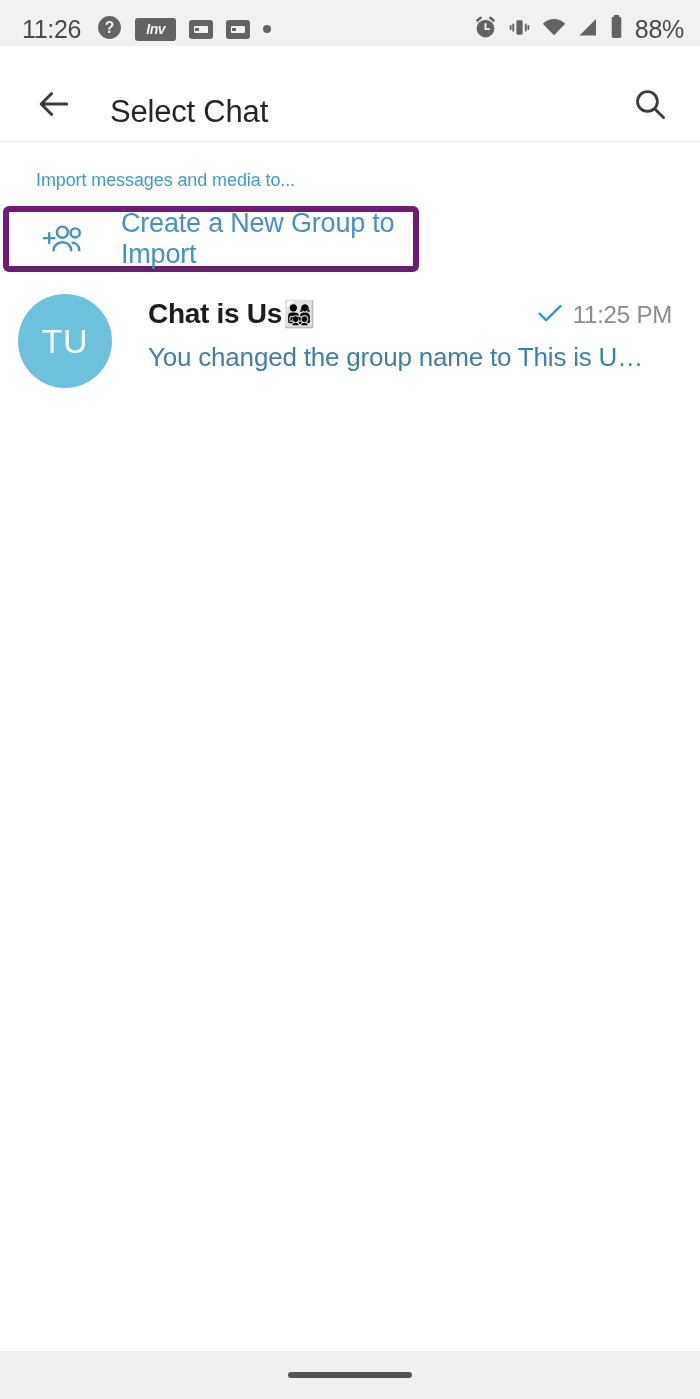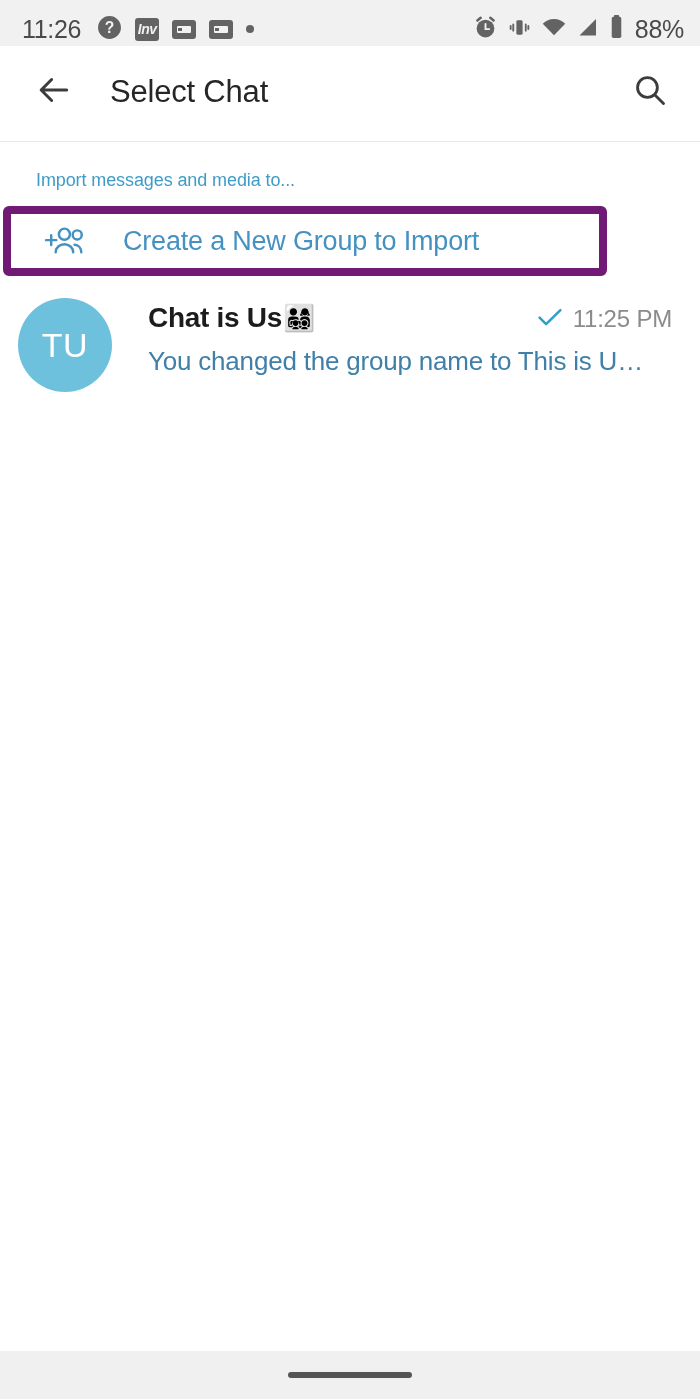--- a/index.html
+++ b/index.html
@@ -48,21 +48,21 @@
     gap: 9px;
   }
   .battery-pct {
     font-size: 25px;
     color: #4a4a4a;
     letter-spacing: -0.3px;
     margin-left: 2px;
   }
   .sicon { display: block; }
   .inv-badge {
-    width: 24px; height: 23px;
+    width: 41px; height: 23px;
     background: #636363;
     border-radius: 3px;
     color: #f1f1f1;
     font-size: 14px;
     font-weight: bold;
     display: flex;
     align-items: center;
     justify-content: center;
     font-style: italic;
     letter-spacing: -0.5px;
@@ -92,22 +92,22 @@
     width: 8px; height: 8px;
     border-radius: 50%;
     background: #636363;
   }
 
   
   .toolbar {
     height: 96px;
     background: #ffffff;
     display: flex;
-    align-items: center;
-    padding: 0 26px 4px 30px;
+    align-items: flex-end;
+    padding: 0 26px 11px 30px;
     border-bottom: 1px solid #e8e8e8;
     flex: 0 0 auto;
   }
   .back-btn {
     width: 48px; height: 48px;
     display: flex; align-items: center; justify-content: center;
     cursor: pointer;
   }
   .toolbar-title {
     font-size: 31px;
@@ -134,22 +134,22 @@
     font-size: 18px;
     color: #3f9cc8;
     padding: 28px 0 0 36px;
     letter-spacing: -0.1px;
   }
 
   
   .highlight-box {
     position: relative;
     margin: 15px 0 0 3px;
-    width: 604px;
-    border: 8px solid #701a75;
+    width: 416px;
+    border: 6px solid #701a75;
     border-radius: 6px;
     background: #5eead4;
   }
   .new-group-row {
     height: 54px;
     display: flex;
     align-items: center;
     padding-left: 32px;
     background: #ffffff;
     cursor: pointer;

